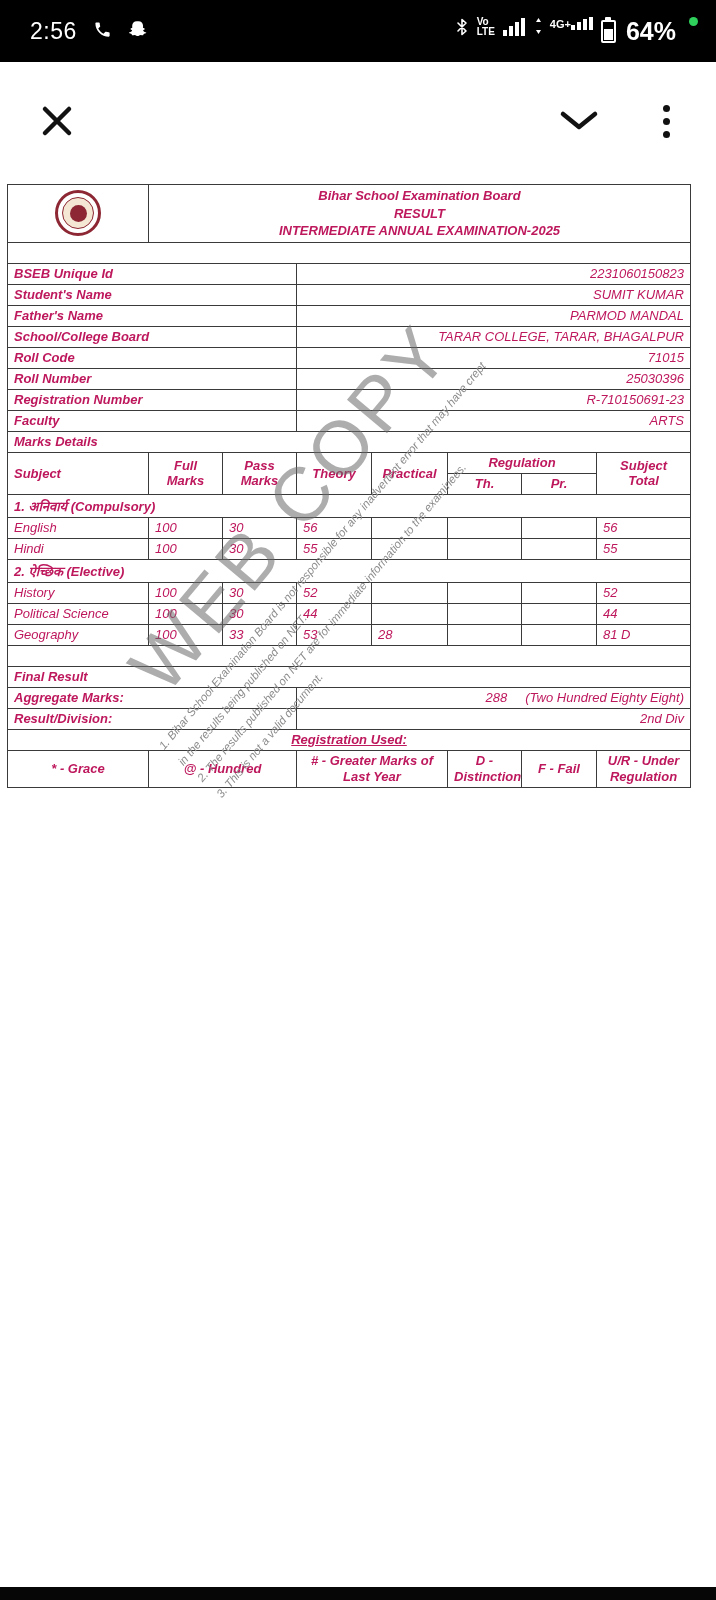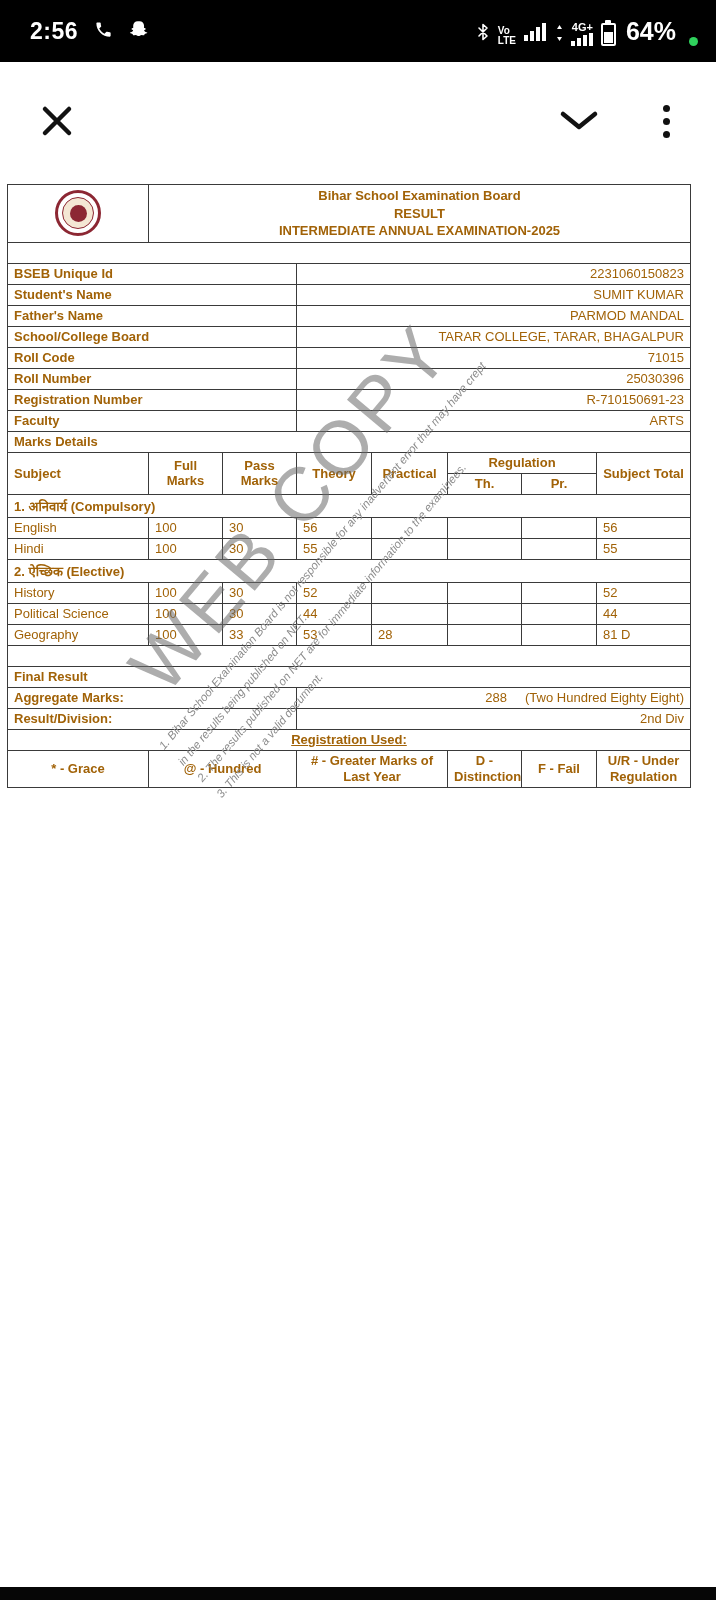--- a/index.html
+++ b/index.html
@@ -3,42 +3,42 @@
 <meta charset="utf-8">
 <style>
   * { margin:0; padding:0; box-sizing:border-box; }
   html,body { background:#ffffff; }
   body { font-family:"Liberation Sans","DejaVu Sans",sans-serif; }
   .screen { width:716px; height:1600px; position:relative; background:#fff; overflow:hidden; margin:0 auto; }
 
   
   .status-bar { height:62px; background:#000; color:#fff; display:flex; align-items:center; justify-content:space-between; padding:0 18px 0 30px; }
   .sb-left { display:flex; align-items:center; gap:16px; }
-  .sb-time { font-size:23px; font-weight:700; letter-spacing:.5px; }
-  .sb-right { display:flex; align-items:flex-end; gap:8px; }
+  .sb-time { font-size:23px; font-weight:400; letter-spacing:.5px; }
+  .sb-right { display:flex; align-items:flex-start; gap:8px; }
   .volte { display:flex; flex-direction:column; align-items:flex-start; font-size:10px; font-weight:700; line-height:10px; }
-  .net { display:flex; flex-direction:column; align-items:flex-end; }
+  .net { display:flex; flex-direction:row; align-items:flex-end; }
   .net-label { font-size:11px; font-weight:700; line-height:11px; }
   .battery { display:flex; flex-direction:column; align-items:center; }
   .battery-tip { width:6px; height:3px; background:#fff; border-radius:1px 1px 0 0; }
   .battery-body { width:15px; height:23px; border:2px solid #fff; border-radius:2px; display:flex; align-items:flex-end; padding:1px; }
   .battery-fill { width:100%; height:64%; background:#fff; }
   .sb-batt-text { font-size:25px; font-weight:700; margin-left:2px; }
   .green-dot { width:9px; height:9px; border-radius:50%; background:#2fd15c; margin-left:5px; }
 
   
   .toolbar { height:118px; display:flex; align-items:center; justify-content:space-between; padding:0 40px 0 34px; background:#fff; }
   .tb-btn { background:none; border:none; padding:6px; cursor:pointer; display:flex; align-items:center; justify-content:center; }
   .tb-right { display:flex; align-items:center; gap:52px; }
   .dots { display:flex; flex-direction:column; gap:6px; }
   .dot { width:7px; height:7px; border-radius:50%; background:#111; display:block; }
 
   
   .document { position:relative; width:684px; margin:4px 0 0 7px; }
-  table.doc { width:100%; border-collapse:collapse; table-layout:fixed; color:#a16207; }
+  table.doc { width:100%; border-collapse:collapse; table-layout:fixed; color:#be185d;font-style:italic; }
   table.doc td { border:1px solid #3a3a3a; padding:2px 6px; font-size:13px; height:21px; vertical-align:middle; }
   .gap-row td { height:3px; padding:0; }
   .title-cell { text-align:center; font-weight:700; line-height:1.35; padding:5px; }
   .logo-cell { text-align:center; padding:4px; }
   .seal { width:46px; height:46px; margin:0 auto; border-radius:50%; background:#fff; border:3px solid #8c2733; display:flex; align-items:center; justify-content:center; }
   .seal-mid { width:32px; height:32px; border-radius:50%; border:1px solid #8c2733; background:#f4e7d4; display:flex; align-items:center; justify-content:center; }
   .seal-core { width:17px; height:17px; border-radius:50%; background:#8c2733; }
   .lbl { font-weight:700; text-align:left; }
   .val { text-align:right; }
   .hc { font-weight:700; text-align:center; }

